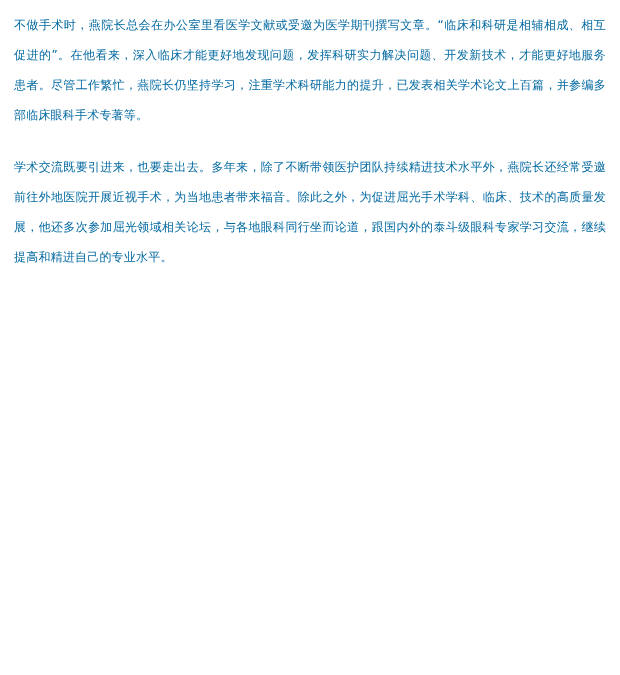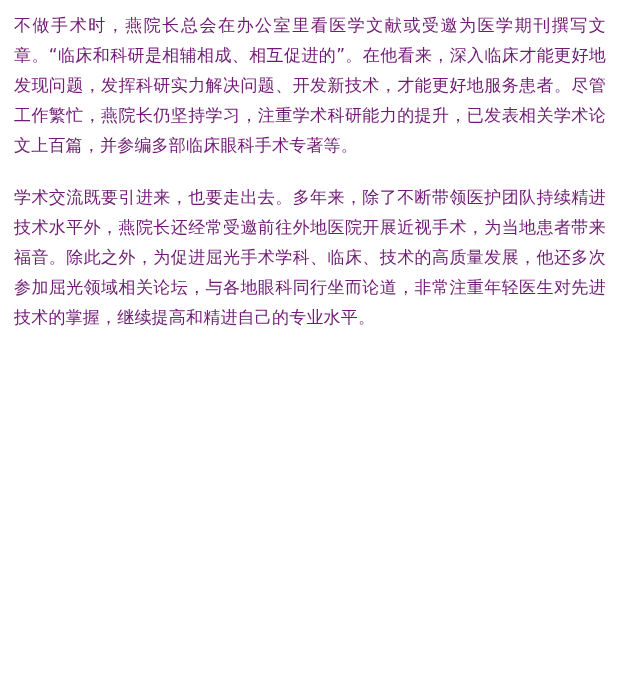--- a/index.html
+++ b/index.html
@@ -12,32 +12,32 @@
     height: 675px;
     font-family: "DejaVu Sans", "Liberation Sans", sans-serif;
     color: #1a1a1a;
   }
   .article {
     box-sizing: border-box;
     width: 620px;
     padding: 10px 14px 0 14px;
   }
   .para {
-    font-size: 17px;
+    font-size: 12px;
     line-height: 30px;
     letter-spacing: 0.2px;
     text-align: justify;
     text-justify: inter-ideograph;
     margin: 0 0 22px 0;
-    color: #701a75;
+    color: #0369a1;
     word-break: break-all;
   }
   .para:last-child {
     margin-bottom: 0;
   }
 </style>
 </head>
 <body>
 
 <div class="article">
   <p class="para">不做手术时，燕院长总会在办公室里看医学文献或受邀为医学期刊撰写文章。“临床和科研是相辅相成、相互促进的”。在他看来，深入临床才能更好地发现问题，发挥科研实力解决问题、开发新技术，才能更好地服务患者。尽管工作繁忙，燕院长仍坚持学习，注重学术科研能力的提升，已发表相关学术论文上百篇，并参编多部临床眼科手术专著等。</p>
-  <p class="para">学术交流既要引进来，也要走出去。多年来，除了不断带领医护团队持续精进技术水平外，燕院长还经常受邀前往外地医院开展近视手术，为当地患者带来福音。除此之外，为促进屈光手术学科、临床、技术的高质量发展，他还多次参加屈光领域相关论坛，与各地眼科同行坐而论道，非常注重年轻医生对先进技术的掌握，继续提高和精进自己的专业水平。</p>
+  <p class="para">学术交流既要引进来，也要走出去。多年来，除了不断带领医护团队持续精进技术水平外，燕院长还经常受邀前往外地医院开展近视手术，为当地患者带来福音。除此之外，为促进屈光手术学科、临床、技术的高质量发展，他还多次参加屈光领域相关论坛，与各地眼科同行坐而论道，跟国内外的泰斗级眼科专家学习交流，继续提高和精进自己的专业水平。</p>
 </div>
 
 </body></html>

